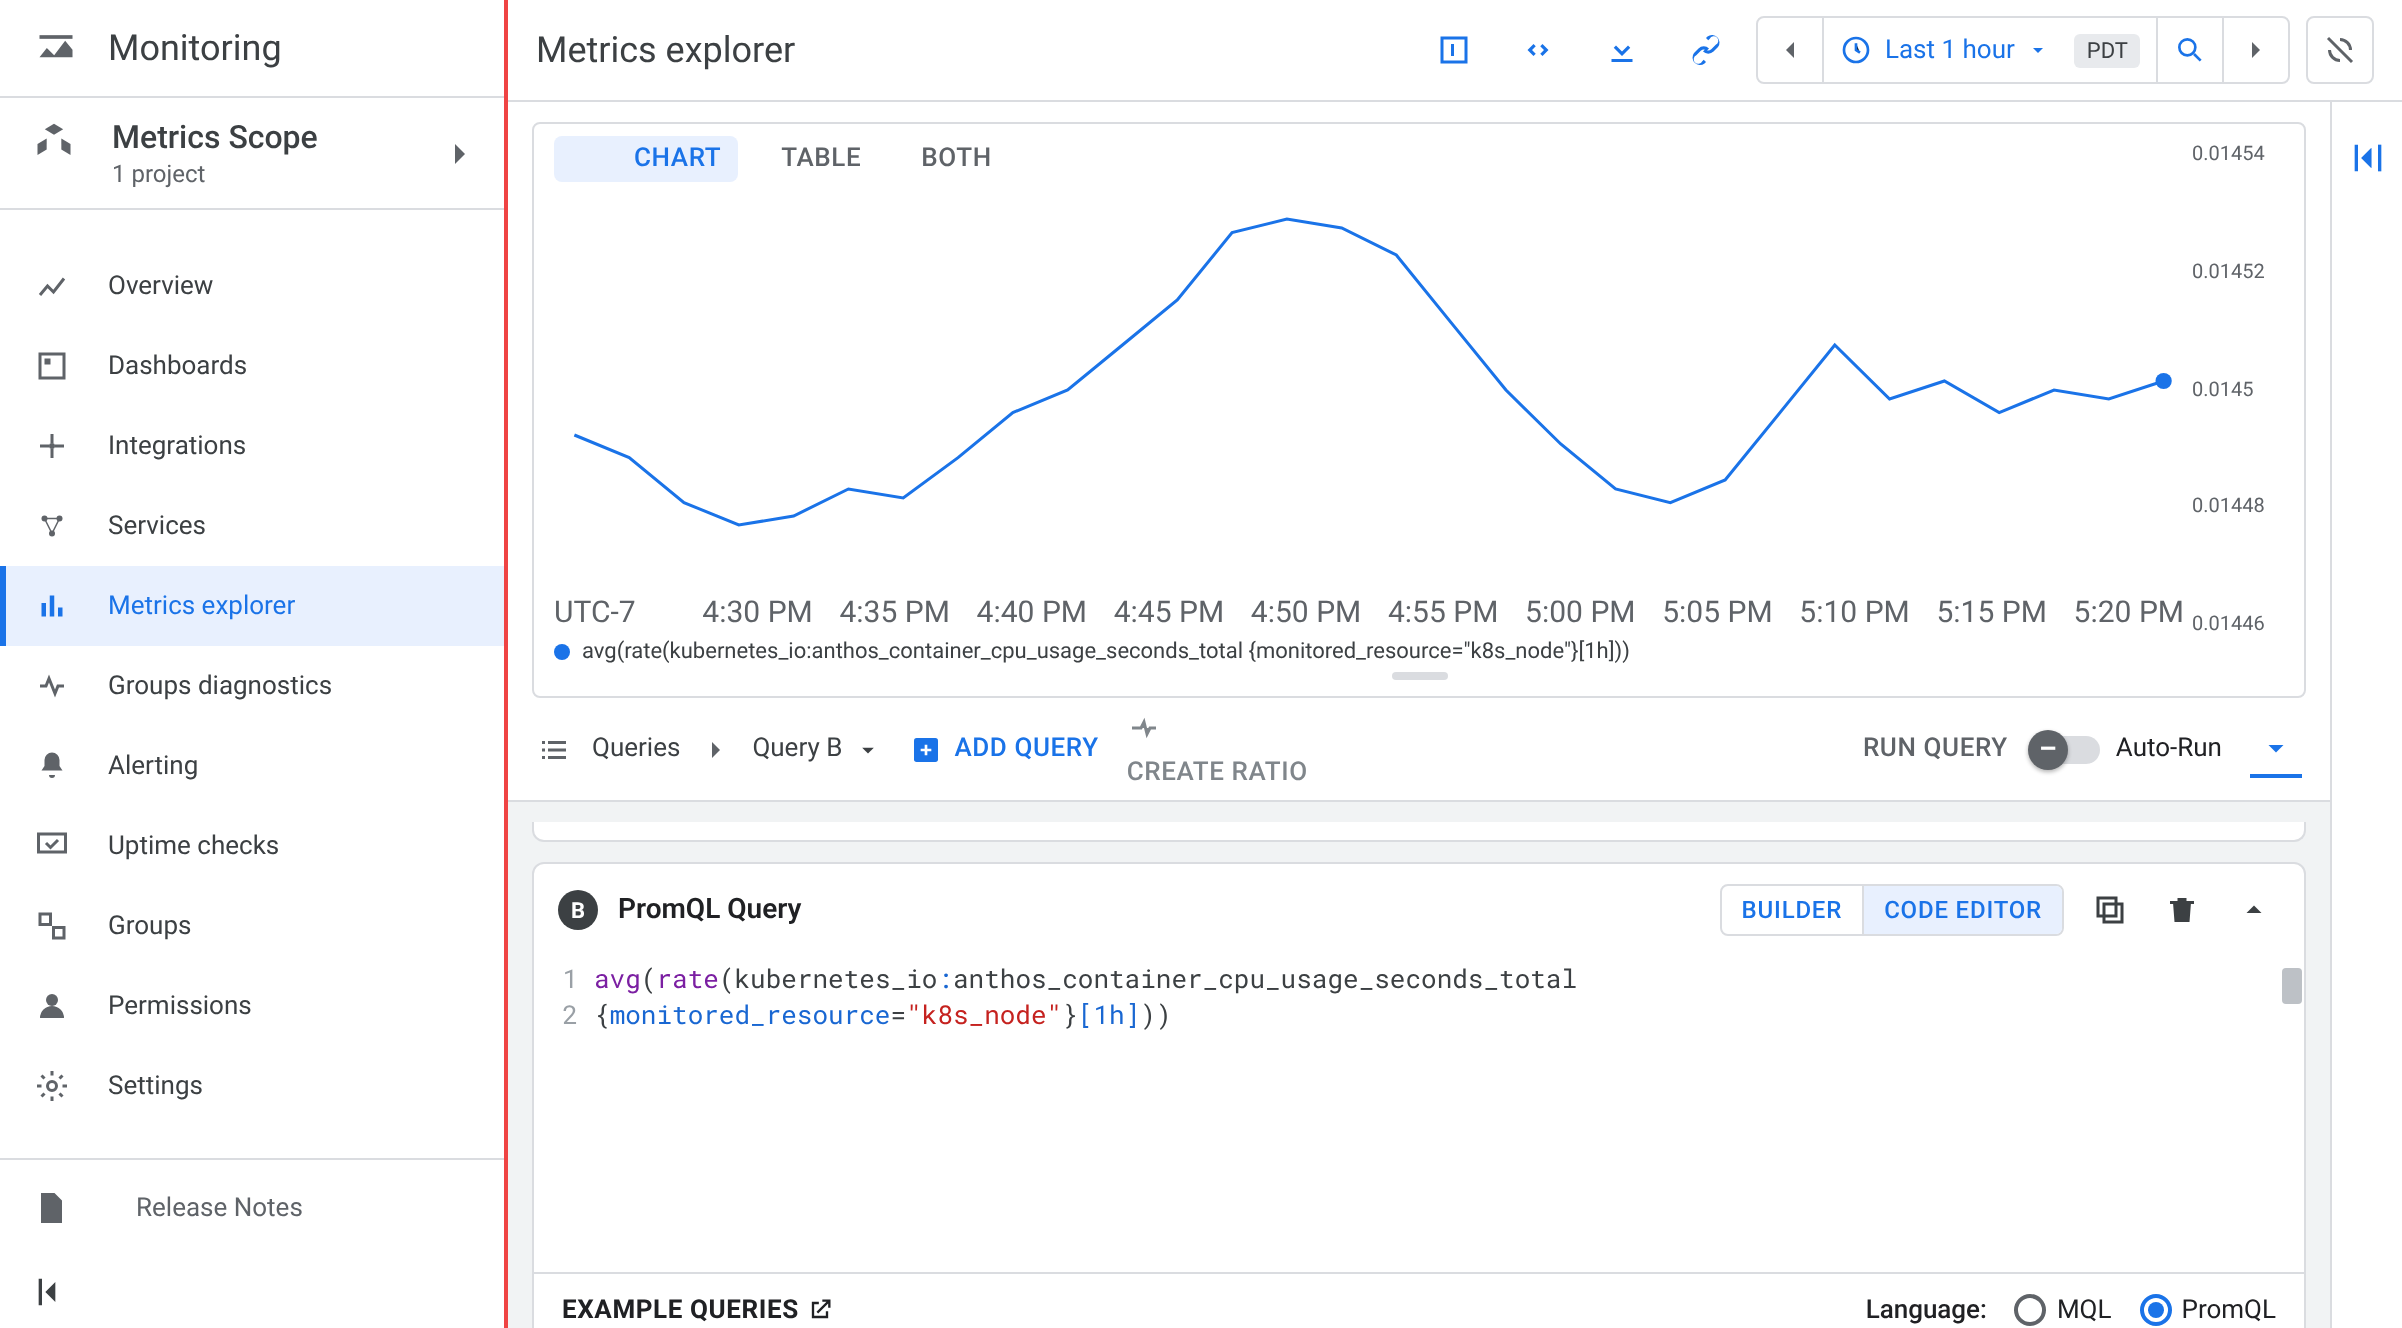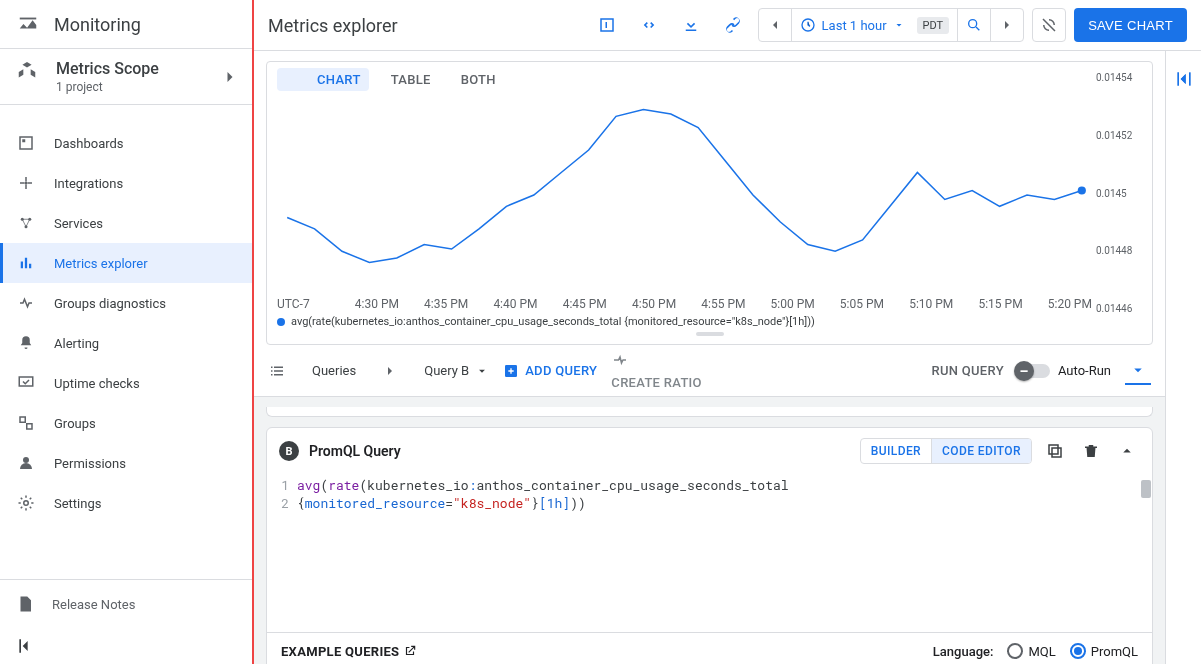--- a/index.html
+++ b/index.html
@@ -15,21 +15,21 @@
   .scope-title { font-size: 16px; font-weight: 500; color: #3c4043; }
   .scope-sub { font-size: 12px; color: #5f6368; margin-top: 2px; }
   .scope-row .chev { position: absolute; right: 12px; top: 50%; transform: translateY(-50%); color: #5f6368; }
   .nav { flex: 1; overflow: auto; padding-top: 18px; }
   .nav-item { display: flex; align-items: center; gap: 18px; padding: 0 16px; height: 40px; font-size: 13px; color: #3c4043; cursor: pointer; position:relative; }
   .nav-item .nic { width: 20px; display: flex; justify-content:center; color:#5f6368; }
   .nav-item.selected { background: #e8f0fe; color: #1a73e8; }
   .nav-item.selected::before { content:""; position:absolute; left:0; top:0; bottom:0; width:3px; background:#1a73e8; }
   .nav-item.selected .nic { color:#1a73e8; }
   .sidebar-footer { border-top: 1px solid #dadce0; }
-  .release { display:flex; align-items:center; gap:18px; padding:0 16px; height:48px; color:#5f6368; cursor:pointer; }
+  .release { display:flex; align-items:center; gap:34px; padding:0 16px; height:48px; color:#5f6368; cursor:pointer; }
   .collapse-btn { height: 36px; display:flex; align-items:center; padding:0 16px; color:#3c4043; cursor:pointer; }
   
   .main { flex: 1; display: flex; flex-direction: column; min-width: 0; }
   .topbar { display: flex; align-items: center; padding: 8px 14px; gap: 8px; border-bottom: 1px solid #dadce0; }
   .topbar .page-title { font-size: 18px; font-weight: 400; color:#3c4043; }
   .topbar .spacer { flex: 1; }
   .icon-btn { width: 34px; height: 34px; display:flex; align-items:center; justify-content:center; color:#1a73e8; border:none; background:none; cursor:pointer; border-radius:4px; }
   .icon-btn.grey { color:#5f6368; }
   .icon-btn.boxed { border:1px solid #dadce0; }
   .time-picker { display:flex; align-items:center; border:1px solid #dadce0; border-radius:4px; height:34px; }
@@ -42,28 +42,28 @@
   .content { flex:1; display:flex; flex-direction:column; min-width:0; }
   .side-collapse { width:36px; display:flex; align-items:flex-start; justify-content:center; padding-top:18px; border-left:1px solid #dadce0; }
   
   .chart-card { margin:10px 12px 0; border:1px solid #dadce0; border-radius:4px; padding:6px 0 8px; position:relative; }
   .view-tabs { display:flex; gap:14px; padding: 0 10px; align-items:center; }
   .view-tab { font-size:13px; font-weight:500; color:#5f6368; padding:4px 8px; border-radius:4px; cursor:pointer; letter-spacing:.3px; }
   .view-tab.active { color:#1a73e8; background:#e8f0fe;padding-left:40px; }
   .chart-plot { height:200px; position:relative; margin:4px 60px 0 10px; }
   .chart-plot svg { width:100%; height:100%; }
   .yaxis { position:absolute; right:6px; top:10px; bottom:30px; width:50px; display:flex; flex-direction:column; justify-content:space-between; font-size:10px; color:#5f6368; text-align:left;gap:27px; }
-  .xaxis { display:flex; justify-content:space-between; font-size:12px; color:#5f6368; padding:2px 60px 0 10px; }
+  .xaxis { display:flex; justify-content:space-between; font-size:15px; color:#5f6368; padding:2px 60px 0 10px; }
   .xaxis span:first-child { margin-right:20px; }
   .legend { display:flex; align-items:center; gap:6px; font-size:11px; color:#3c4043; padding:4px 10px 0; }
   .legend .dot { width:8px; height:8px; border-radius:50%; background:#1a73e8; }
   .drag-handle { width:28px; height:4px; background:#dadce0; border-radius:2px; margin: 4px auto 0; }
   
   .queries-bar { display:flex; align-items:center; padding:6px 14px; gap:14px; border-bottom:1px solid #dadce0; }
-  .qb-left { display:flex; align-items:center; gap:26px; color:#3c4043; font-size:13px; }
+  .qb-left { display:flex; align-items:center; gap:10px; color:#3c4043; font-size:13px; }
   .qb-left .crumb { display:flex; align-items:center; gap:6px; cursor:pointer; }
   .qb-left .chev-sm { color:#5f6368; }
   .add-query { color:#1a73e8; font-weight:500; display:flex; align-items:center; gap:6px; cursor:pointer; letter-spacing:.3px; }
   .create-ratio { color:#80868b; font-weight:500; display:flex; align-items:flex-start; gap:6px; letter-spacing:.3px;flex-direction:column; }
   .qb-spacer { flex:1; }
   .run-query { color:#5f6368; font-weight:500; letter-spacing:.3px; cursor:pointer; }
   .autorun { display:flex; align-items:center; gap:8px; }
   .toggle { position:relative; width:32px; height:14px; background:#dadce0; border-radius:8px; cursor:pointer; }
   .toggle .knob { position:absolute; left:-4px; top:-3px; width:20px; height:20px; border-radius:50%; background:#5f6368; display:flex; align-items:center; justify-content:center; color:#fff; font-size:14px; font-weight:700; box-shadow:0 1px 2px rgba(0,0,0,.3); }
   .collapse-chev { color:#1a73e8; cursor:pointer; padding:4px; border-bottom:2px solid #1a73e8; }
@@ -132,20 +132,28 @@
       <span class="chev">
         <svg width="20" height="20" viewBox="0 0 24 24">
             <path fill="currentColor" d="M9 6l6 6-6 6z"></path>
           </svg>
       </span>
     </div>
     <nav class="nav" id="nav">
         <div class="nav-item">
           <span class="nic">
             <svg width="18" height="18" viewBox="0 0 24 24">
+              <path d="M4 18l5-6 4 4 7-9" stroke="currentColor" stroke-width="2" fill="none"></path>
+            </svg>
+          </span>
+          <span>Overview</span>
+        </div>
+        <div class="nav-item">
+          <span class="nic">
+            <svg width="18" height="18" viewBox="0 0 24 24">
               <rect x="4" y="4" width="16" height="16" fill="none" stroke="currentColor" stroke-width="2"></rect>
               <rect x="7" y="7" width="4" height="4" fill="currentColor"></rect>
             </svg>
           </span>
           <span>Dashboards</span>
         </div>
         <div class="nav-item">
           <span class="nic">
             <svg width="18" height="18" viewBox="0 0 24 24">
               <path d="M4 12h6M14 12h6M12 4v6M12 14v6" stroke="currentColor" stroke-width="2"></path>
@@ -298,21 +306,20 @@
               <path fill="#5f6368" d="M9 6l6 6-6 6z"></path>
             </svg>
           </div>
       </div>
       <button class="icon-btn boxed grey">
           <svg width="18" height="18" viewBox="0 0 24 24">
             <path fill="currentColor" d="M12 4a8 8 0 018 8h-2a6 6 0 00-6-6V4zm0 16a8 8 0 01-8-8h2a6 6 0 006 6v2z"></path>
             <path stroke="currentColor" stroke-width="2" d="M4 4l16 16"></path>
           </svg>
         </button>
-      <button class="save-btn">SAVE CHART</button>
     </div>
 
     <div class="body">
       <div class="content">
 
         <div class="chart-card">
           <div class="view-tabs">
             <span class="view-tab active">CHART</span>
             <span class="view-tab">TABLE</span>
             <span class="view-tab">BOTH</span>

